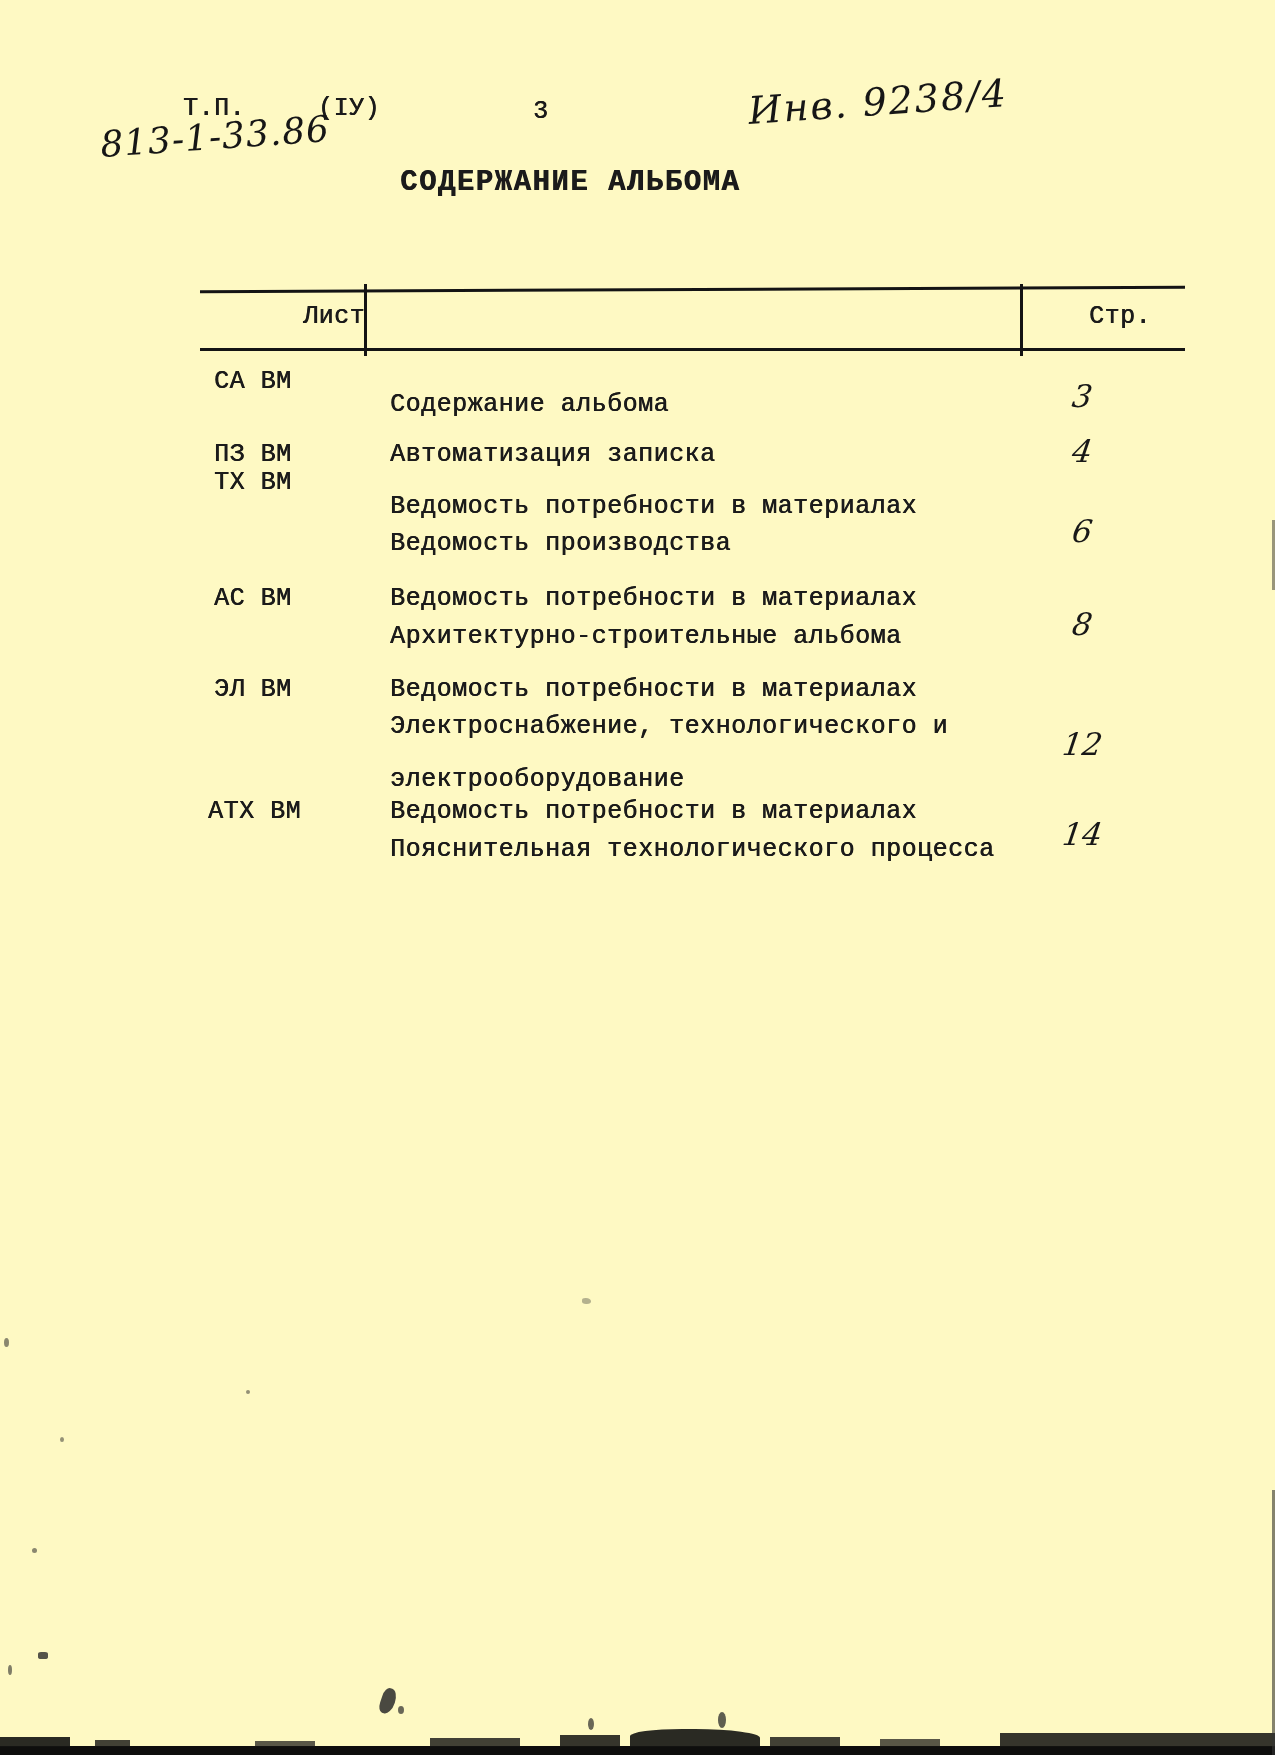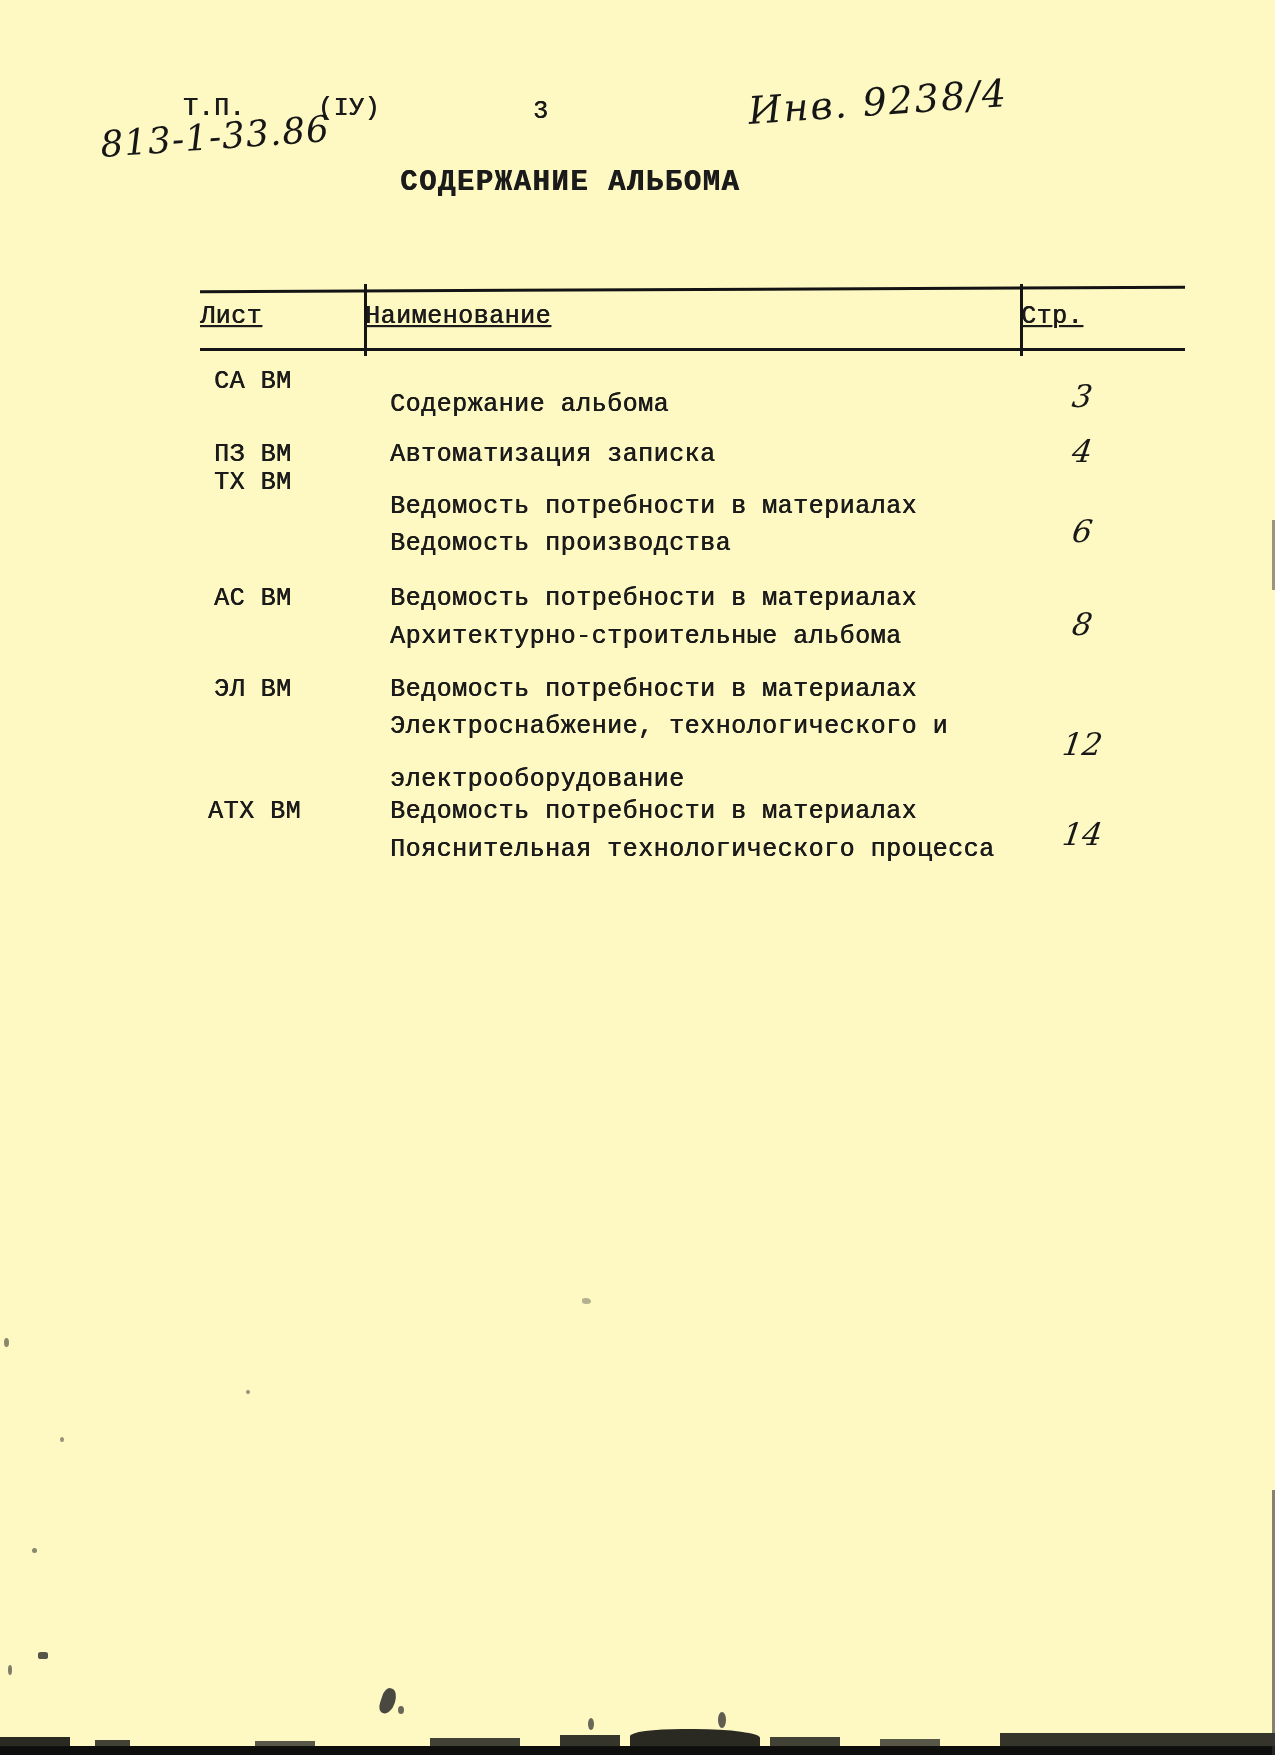--- a/index.html
+++ b/index.html
@@ -28,21 +28,21 @@
   }
   .doc-title{
     font-size:29px;
     letter-spacing:1.5px;
     font-weight:bold;
     text-shadow:0.6px 0 0 currentColor;
   }
   .rule{position:absolute;background:#141414;}
   .rule.h{height:3px;}
   .rule.v{width:3px;}
-  .col-head{position:absolute;text-align:left;text-decoration:underline;}
+  .col-head{position:absolute;text-align:right;}
   .sheet{left:214px;}
   .name{left:390px;}
   .pageno{
     position:absolute;
     left:1035px;width:95px;
     text-align:center;
     font-family:"DejaVu Serif","Liberation Serif",serif;
     font-style:italic;
     font-size:31px;
     transform:skewX(-8deg);
@@ -65,21 +65,20 @@
   <div class="hand" style="top:80px;left:748px;font-size:38px;letter-spacing:2px;transform:rotate(-4deg)">Инв. 9238/4</div>
 
   <div class="typed doc-title" style="top:166px;left:400px">СОДЕРЖАНИЕ АЛЬБОМА</div>
 
   <div class="rule h" style="top:288px;left:200px;width:985px;transform:rotate(-0.25deg)"></div>
   <div class="rule h" style="top:348px;left:200px;width:985px"></div>
   <div class="rule v" style="top:284px;left:364px;height:72px"></div>
   <div class="rule v" style="top:284px;left:1020px;height:72px"></div>
 
   <div class="typed col-head" style="top:300px;left:200px;width:165px">Лист</div>
-  <div class="typed col-head" style="top:300px;left:365px;width:560px">Наименование</div>
   <div class="typed col-head" style="top:300px;left:1021px;width:130px">Стр.</div>
 
   <div>
     <div class="typed sheet" style="top:365px">СА ВМ</div>
     <div class="typed name" style="top:388px">Содержание альбома</div>
     <div class="pageno" style="top:378px">3</div>
   </div>
 
   <div>
     <div class="typed sheet" style="top:438px">ПЗ ВМ</div>

